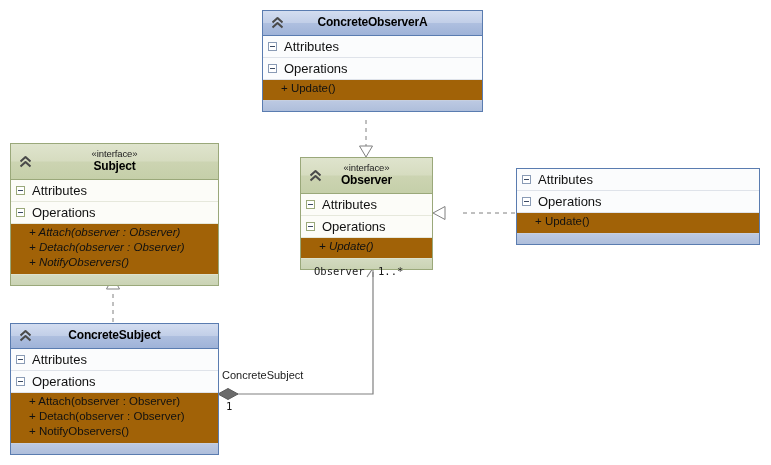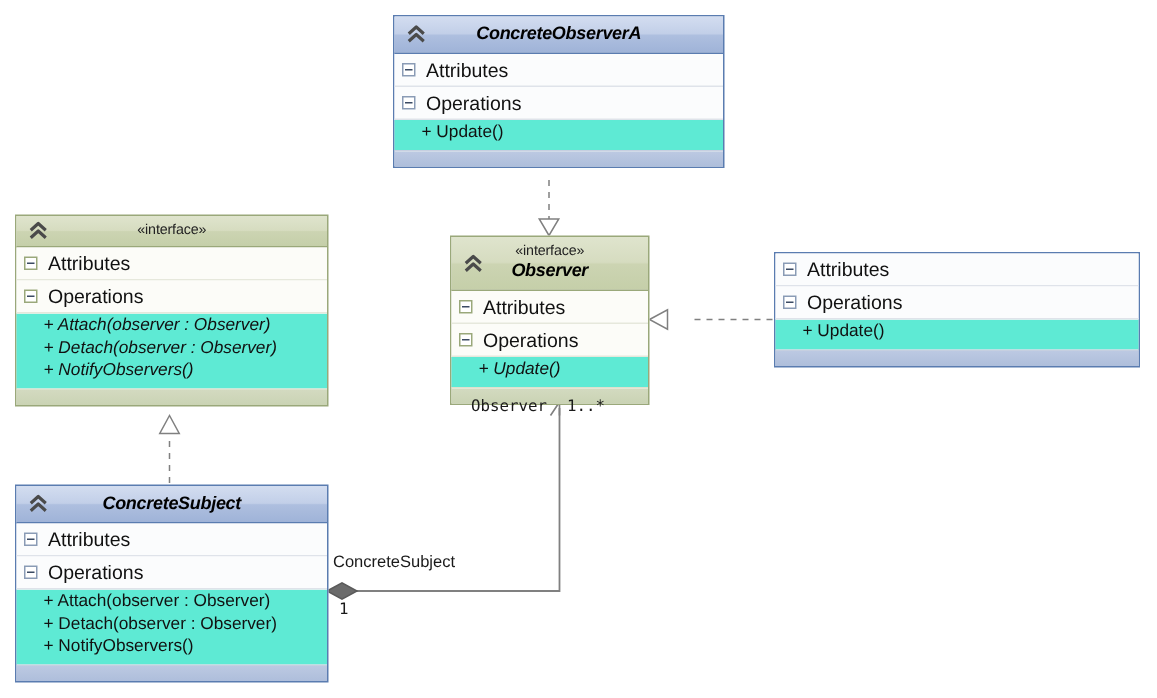--- a/index.html
+++ b/index.html
@@ -68,21 +68,20 @@
     letter-spacing: -0.1px;
     text-align: center;
   }
   .class-name {
     display: block;
     font-weight: bold;
     font-size: 12px;
     line-height: 15px;
     letter-spacing: -0.2px;
     color: #000;
-    font-style: italic;
   }
 
   
   .chevron-icon {
     position: absolute;
     left: 6px;
     top: 50%;
     transform: translateY(-50%);
     width: 17px;
     height: 17px;
@@ -127,21 +126,21 @@
     position: absolute;
     left: 1px;
     top: 3px;
     width: 5px;
     height: 1px;
     background: #3b4a63;
   }
   .iface .expander { border-color: #9aa87a; }
 
   .member-list {
-    background: #5eead4;
+    background: #a16207;
     padding: 1px 4px 3px 4px;
     border-bottom: 1px solid transparent;
   }
   .member {
     display: block;
     padding-left: 14px;
     font-size: 11.5px;
     line-height: 15px;
     white-space: nowrap;
     color: #111;
@@ -231,20 +230,21 @@
 
   <div class="uml-class iface" id="box-subject" style="left:10px; top:143px; width:209px;">
     <div class="uml-header">
       <span class="chevron-icon">
         <svg width="17" height="17" viewBox="0 0 17 17">
           <polyline points="3.5,8 8.5,3.5 13.5,8" fill="none" stroke="#4a4a4a" stroke-width="2.1" stroke-linejoin="round"></polyline>
           <polyline points="3.5,13 8.5,8.5 13.5,13" fill="none" stroke="#4a4a4a" stroke-width="2.1" stroke-linejoin="round"></polyline>
         </svg>
       </span>
       <span class="stereotype">«interface»</span>
+      <span class="class-name">Subject</span>
     </div>
     <div class="compartment">
       <span class="expander"></span>
       <span class="compartment-label">Attributes</span>
     </div>
     <div class="compartment">
       <span class="expander"></span>
       <span class="compartment-label">Operations</span>
     </div>
     <div class="member-list">

